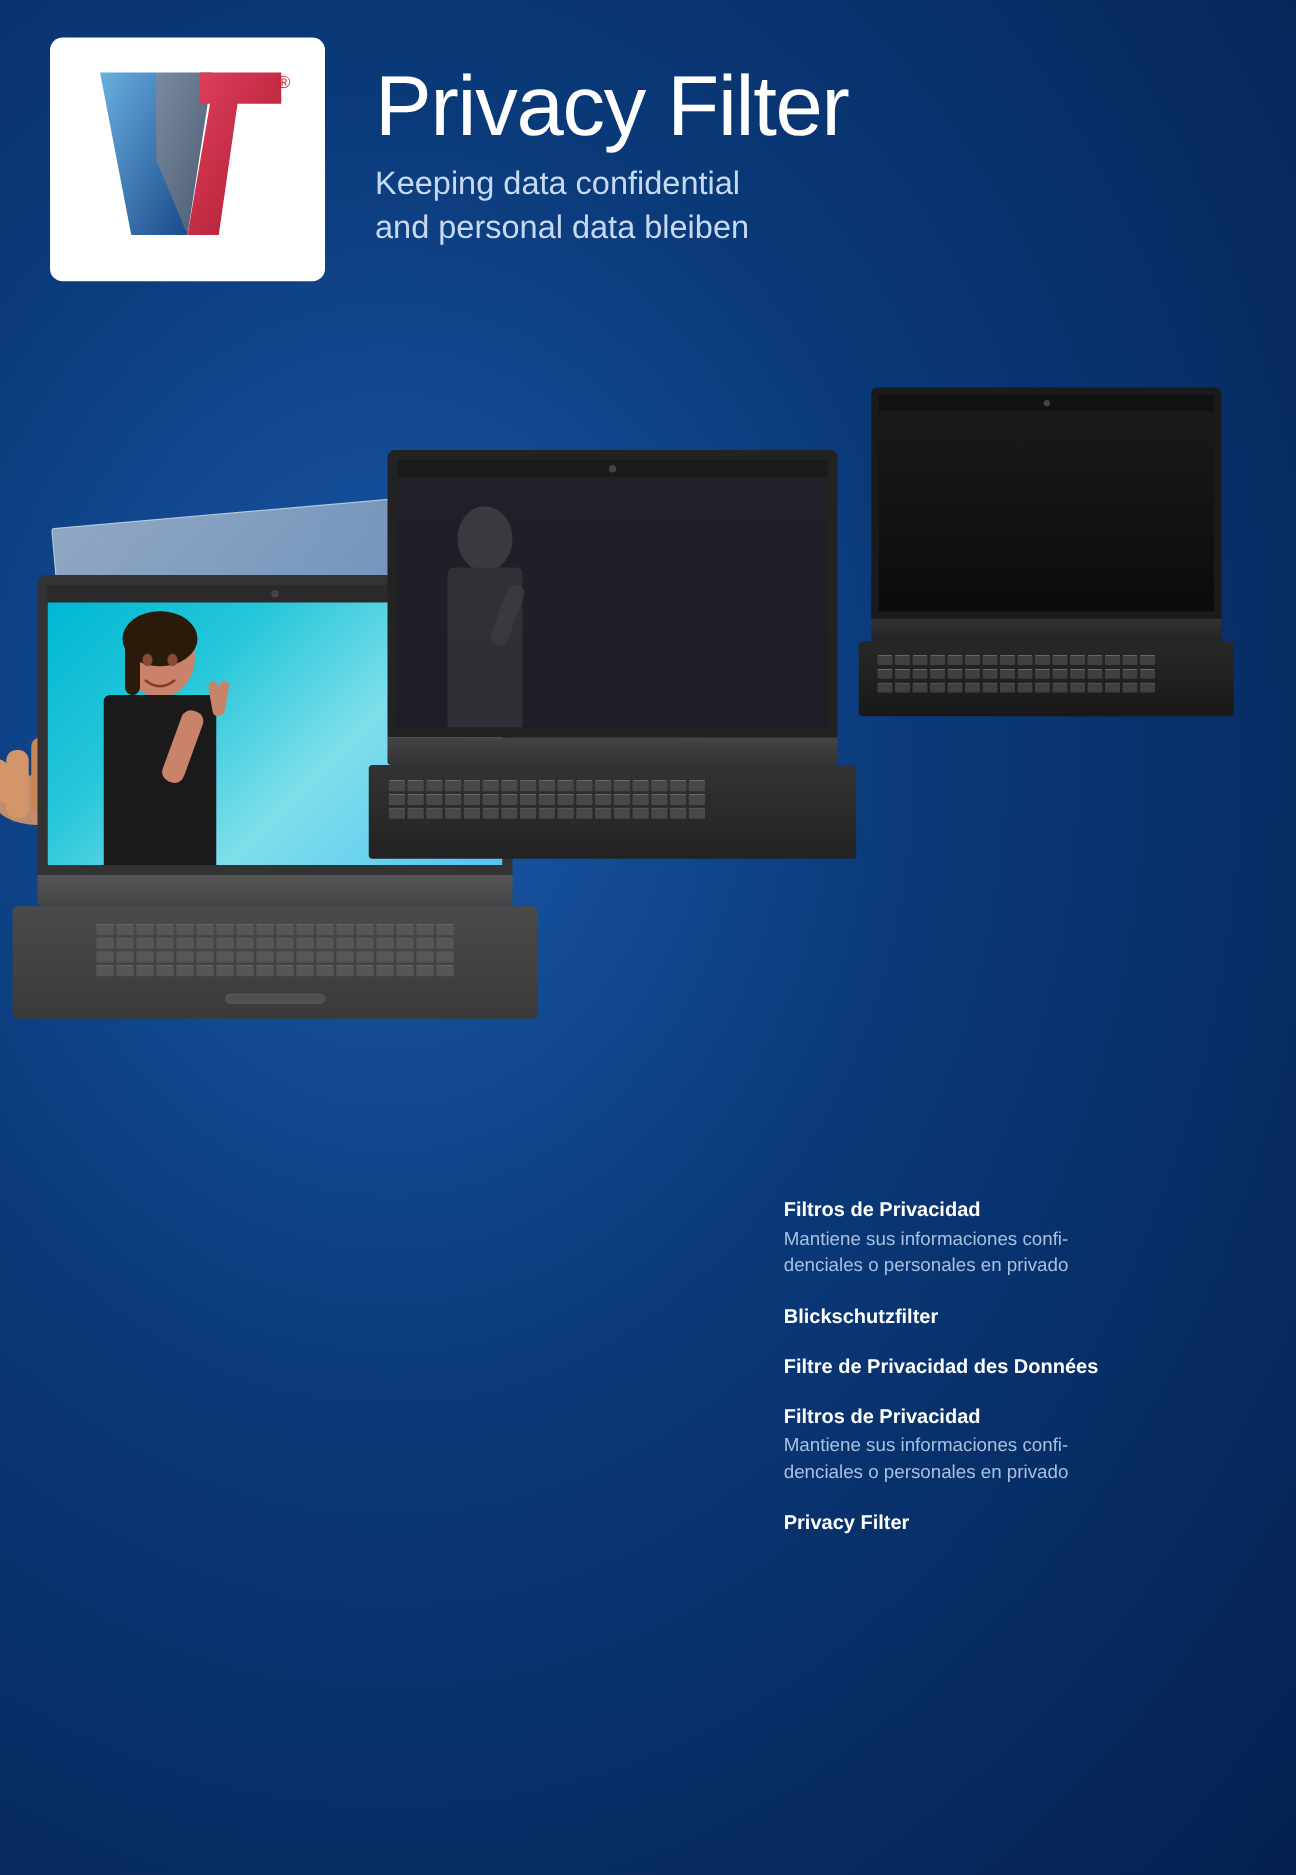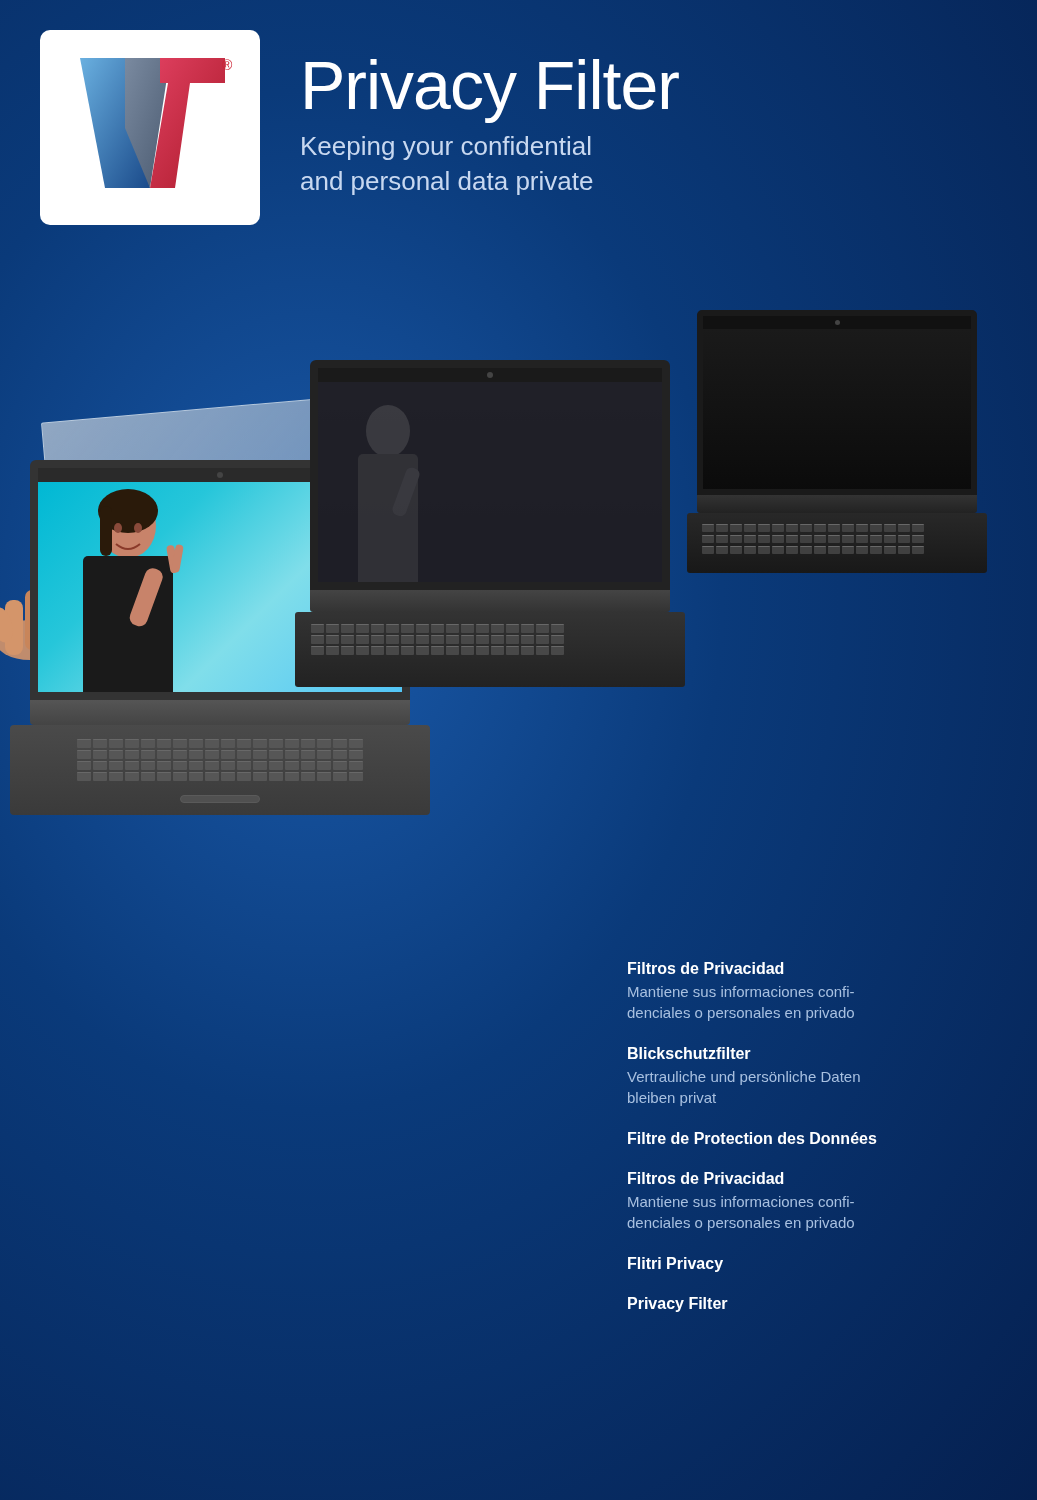--- a/index.html
+++ b/index.html
@@ -309,22 +309,22 @@
 
       <polygon points="100,10 165,10 165,35 130,35 115,140 90,140 108,35 100,35" fill="url(#redGrad)"></polygon>
 
       <text x="162" y="22" font-size="14" fill="#cc2233" font-family="Arial">®</text>
     </svg>
   </div>
 
   <div class="title-area">
     <div class="product-title">Privacy Filter</div>
     <div class="product-subtitle">
-      <span>Keeping your confidential</span><br>
-      <span>and personal data private</span>
+      <span>Keeping data confidential</span><br>
+      <span>and personal data bleiben</span>
     </div>
   </div>
 </div>
 
 <div class="laptop-scene">
 
   <div class="hand-filter">
 
     <div class="filter-sheet"></div>
 
@@ -584,28 +584,26 @@
 
 </div>
 
 <div class="descriptions">
   <div class="desc-block">
     <div class="desc-title">Filtros de Privacidad</div>
     <div class="desc-body">Mantiene sus informaciones confi-<br>denciales o personales en privado</div>
   </div>
   <div class="desc-block">
     <div class="desc-title">Blickschutzfilter</div>
-    <div class="desc-body">Vertrauliche und persönliche Daten<br>bleiben privat</div>
   </div>
   <div class="desc-block">
-    <div class="desc-title">Filtre de Protection des Données</div>
+    <div class="desc-title">Filtre de Privacidad des Données</div>
   </div>
   <div class="desc-block">
     <div class="desc-title">Filtros de Privacidad</div>
     <div class="desc-body">Mantiene sus informaciones confi-<br>denciales o personales en privado</div>
   </div>
   <div class="desc-block">
-    <div class="desc-title">Flitri Privacy</div>
   </div>
   <div class="desc-block">
     <div class="desc-title">Privacy Filter</div>
   </div>
 </div>
 
 </body></html>

